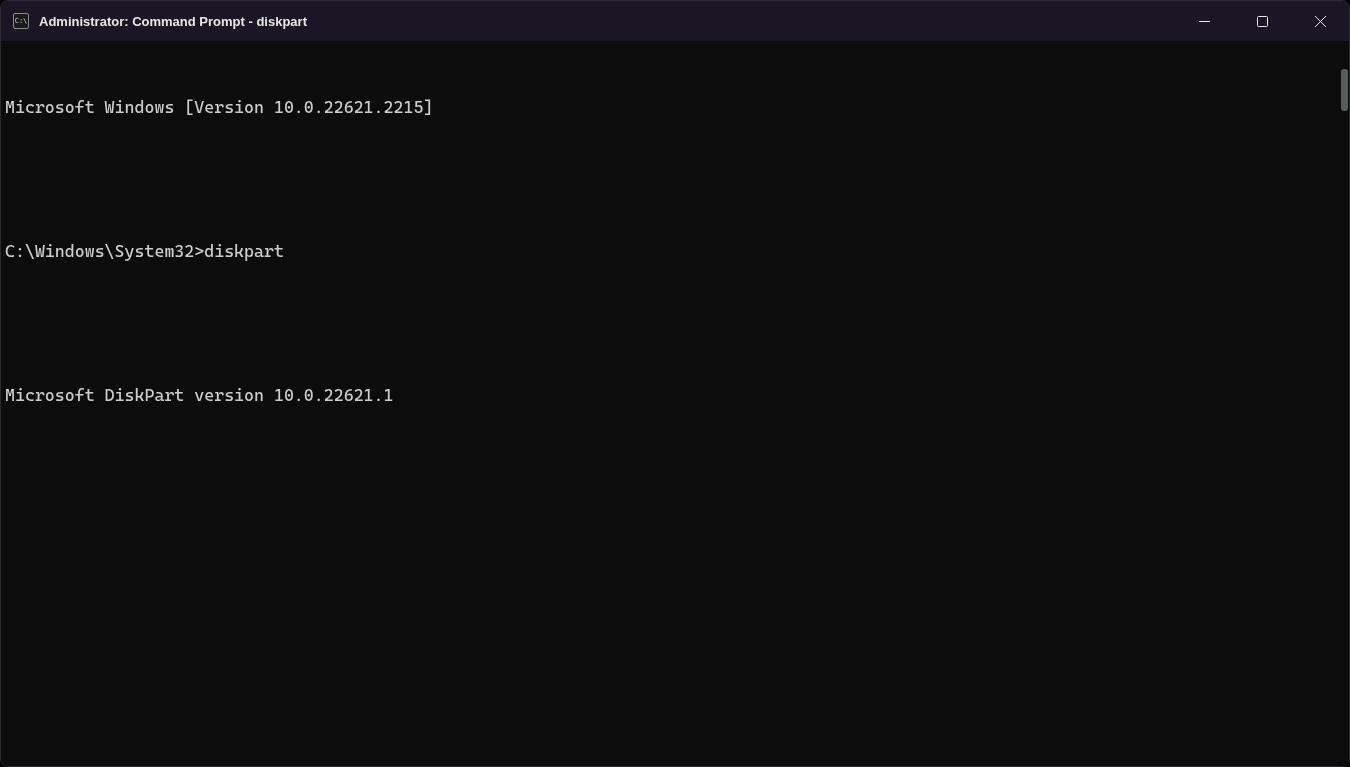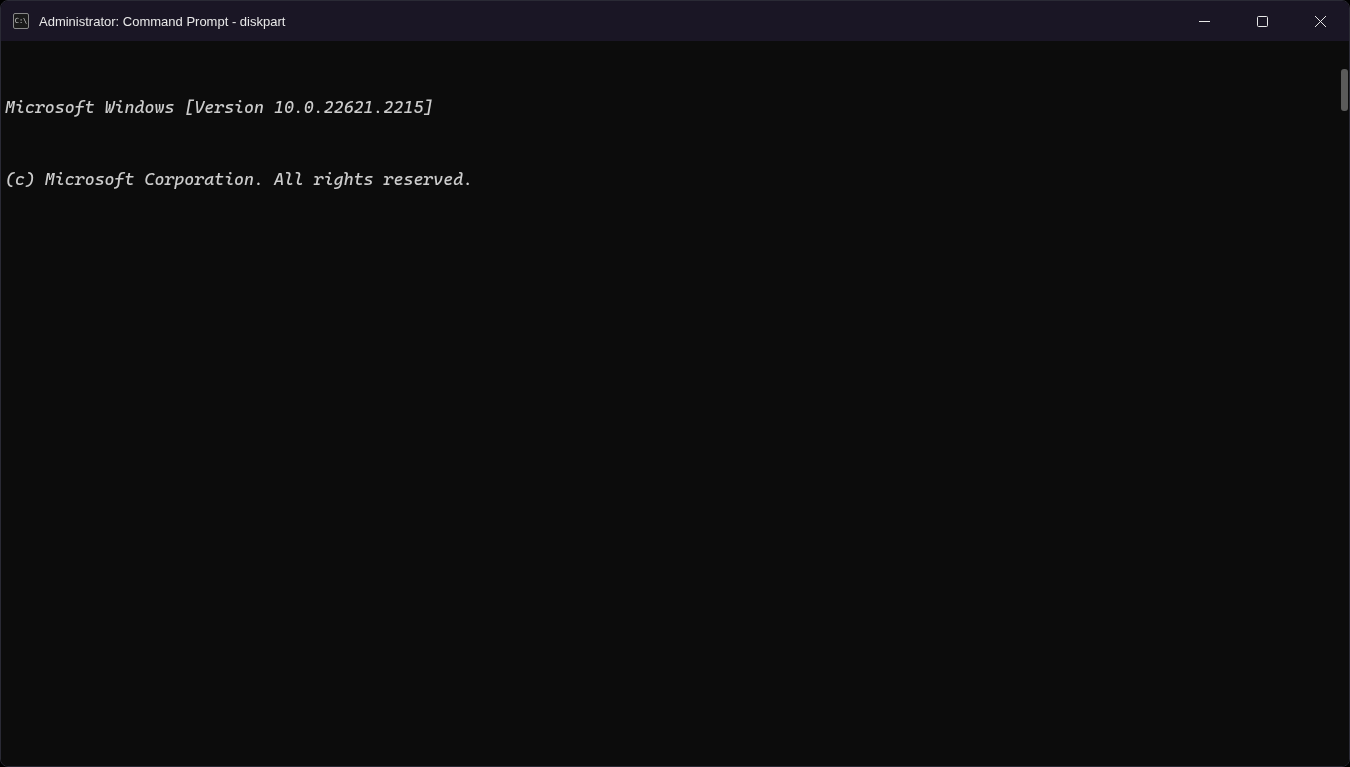--- a/index.html
+++ b/index.html
@@ -45,21 +45,21 @@
     }
     .titlebar-icon-text {
       font-size: 7px;
       color: #ccc;
       font-family: monospace;
       line-height: 1;
     }
     .titlebar-title {
       color: #e8e8e8;
       font-size: 13px;
-      font-weight: 400;
+      font-weight: 700;
       flex: 1;
     }
     .window-controls {
       display: flex;
       height: 100%;
     }
     .window-control {
       width: 58px;
       height: 100%;
       display: flex;
@@ -84,21 +84,20 @@
       font-family: 'Cascadia Mono', 'Consolas', monospace;
       font-size: 17px;
       line-height: 24px;
       color: #cccccc;
       white-space: pre;
       overflow: hidden;
     }
     .terminal-line {
       display: block;
       min-height: 24px;
-      font-style: italic;
     }
     .scrollbar {
       width: 14px;
       background: #0c0c0c;
       position: relative;
     }
     .scrollbar-thumb {
       position: absolute;
       top: 28px;
       right: 1px;
@@ -132,23 +131,24 @@
         <svg viewBox="0 0 11 11">
           <line x1="0" y1="0" x2="11" y2="11" stroke="currentColor" stroke-width="1"></line>
           <line x1="11" y1="0" x2="0" y2="11" stroke="currentColor" stroke-width="1"></line>
         </svg>
       </div>
     </div>
   </div>
   <div class="terminal-area">
     <div class="terminal-content">
       <span class="terminal-line">Microsoft Windows [Version 10.0.22621.2215]</span>
-      <span class="terminal-line">(c) Microsoft Corporation. All rights reserved.</span>
       <span class="terminal-line"></span>
+      <span class="terminal-line">C:\Windows\System32&gt;diskpart</span>
       <span class="terminal-line"></span>
+      <span class="terminal-line">Microsoft DiskPart version 10.0.22621.1</span>
       <span class="terminal-line"></span>
       <span class="terminal-line"></span>
       
     </div>
     <div class="scrollbar">
       <div class="scrollbar-thumb"></div>
     </div>
   </div>
 </div>
 

